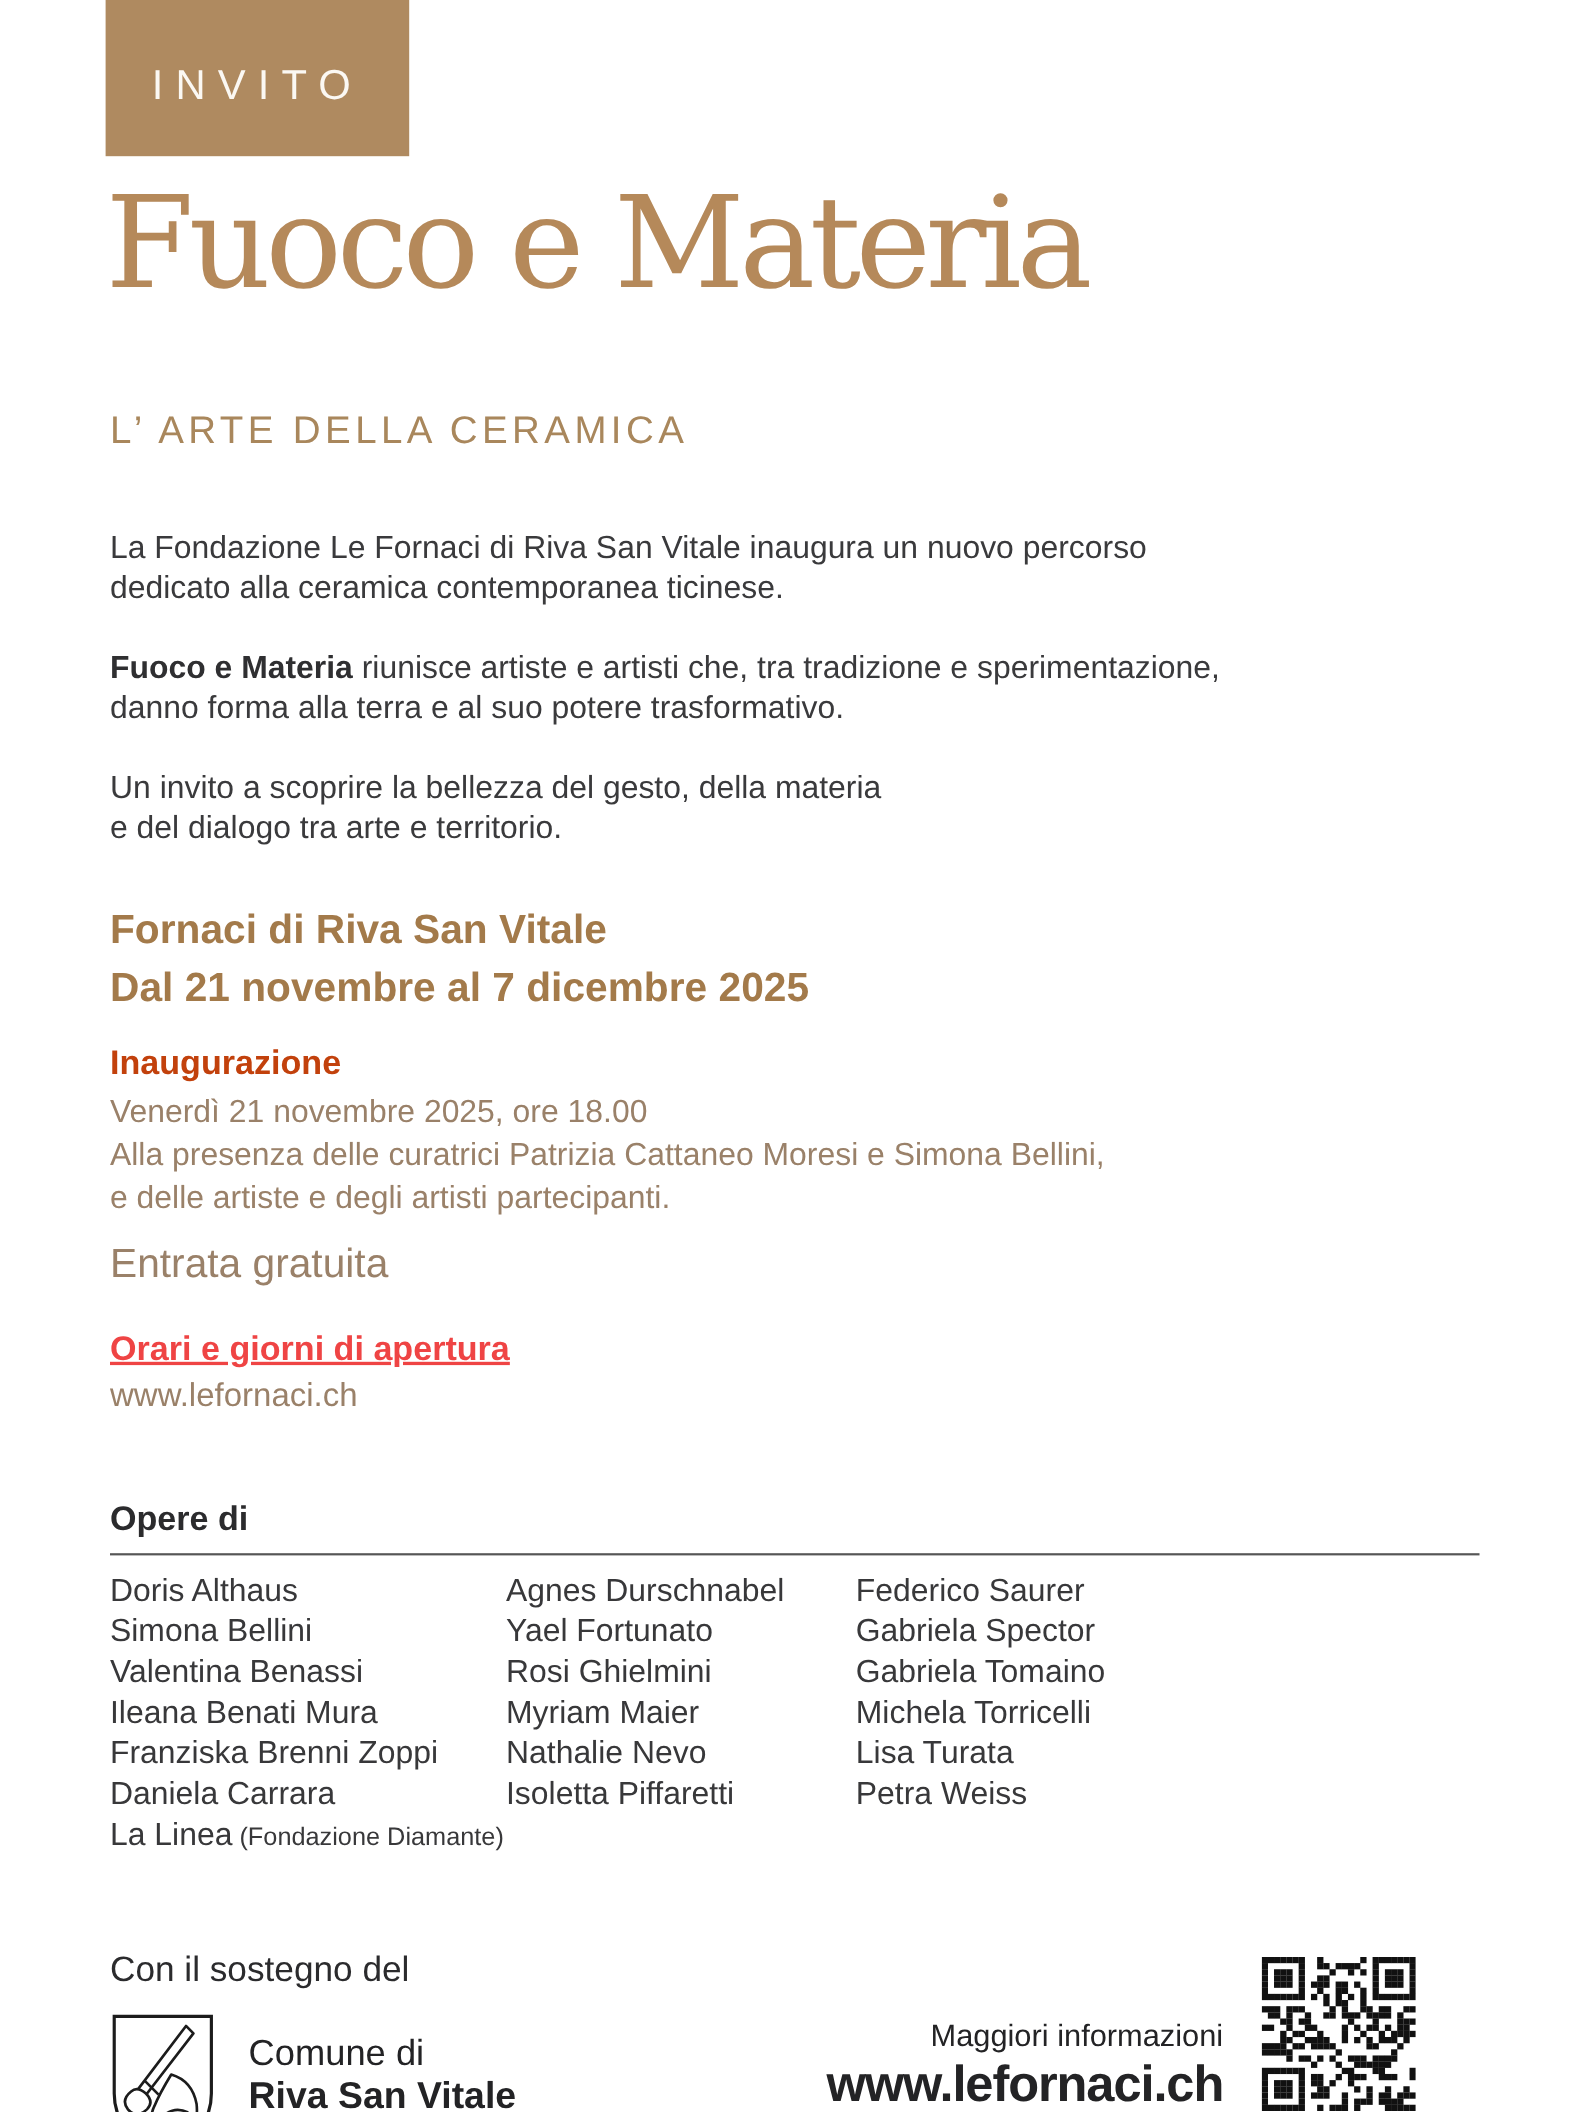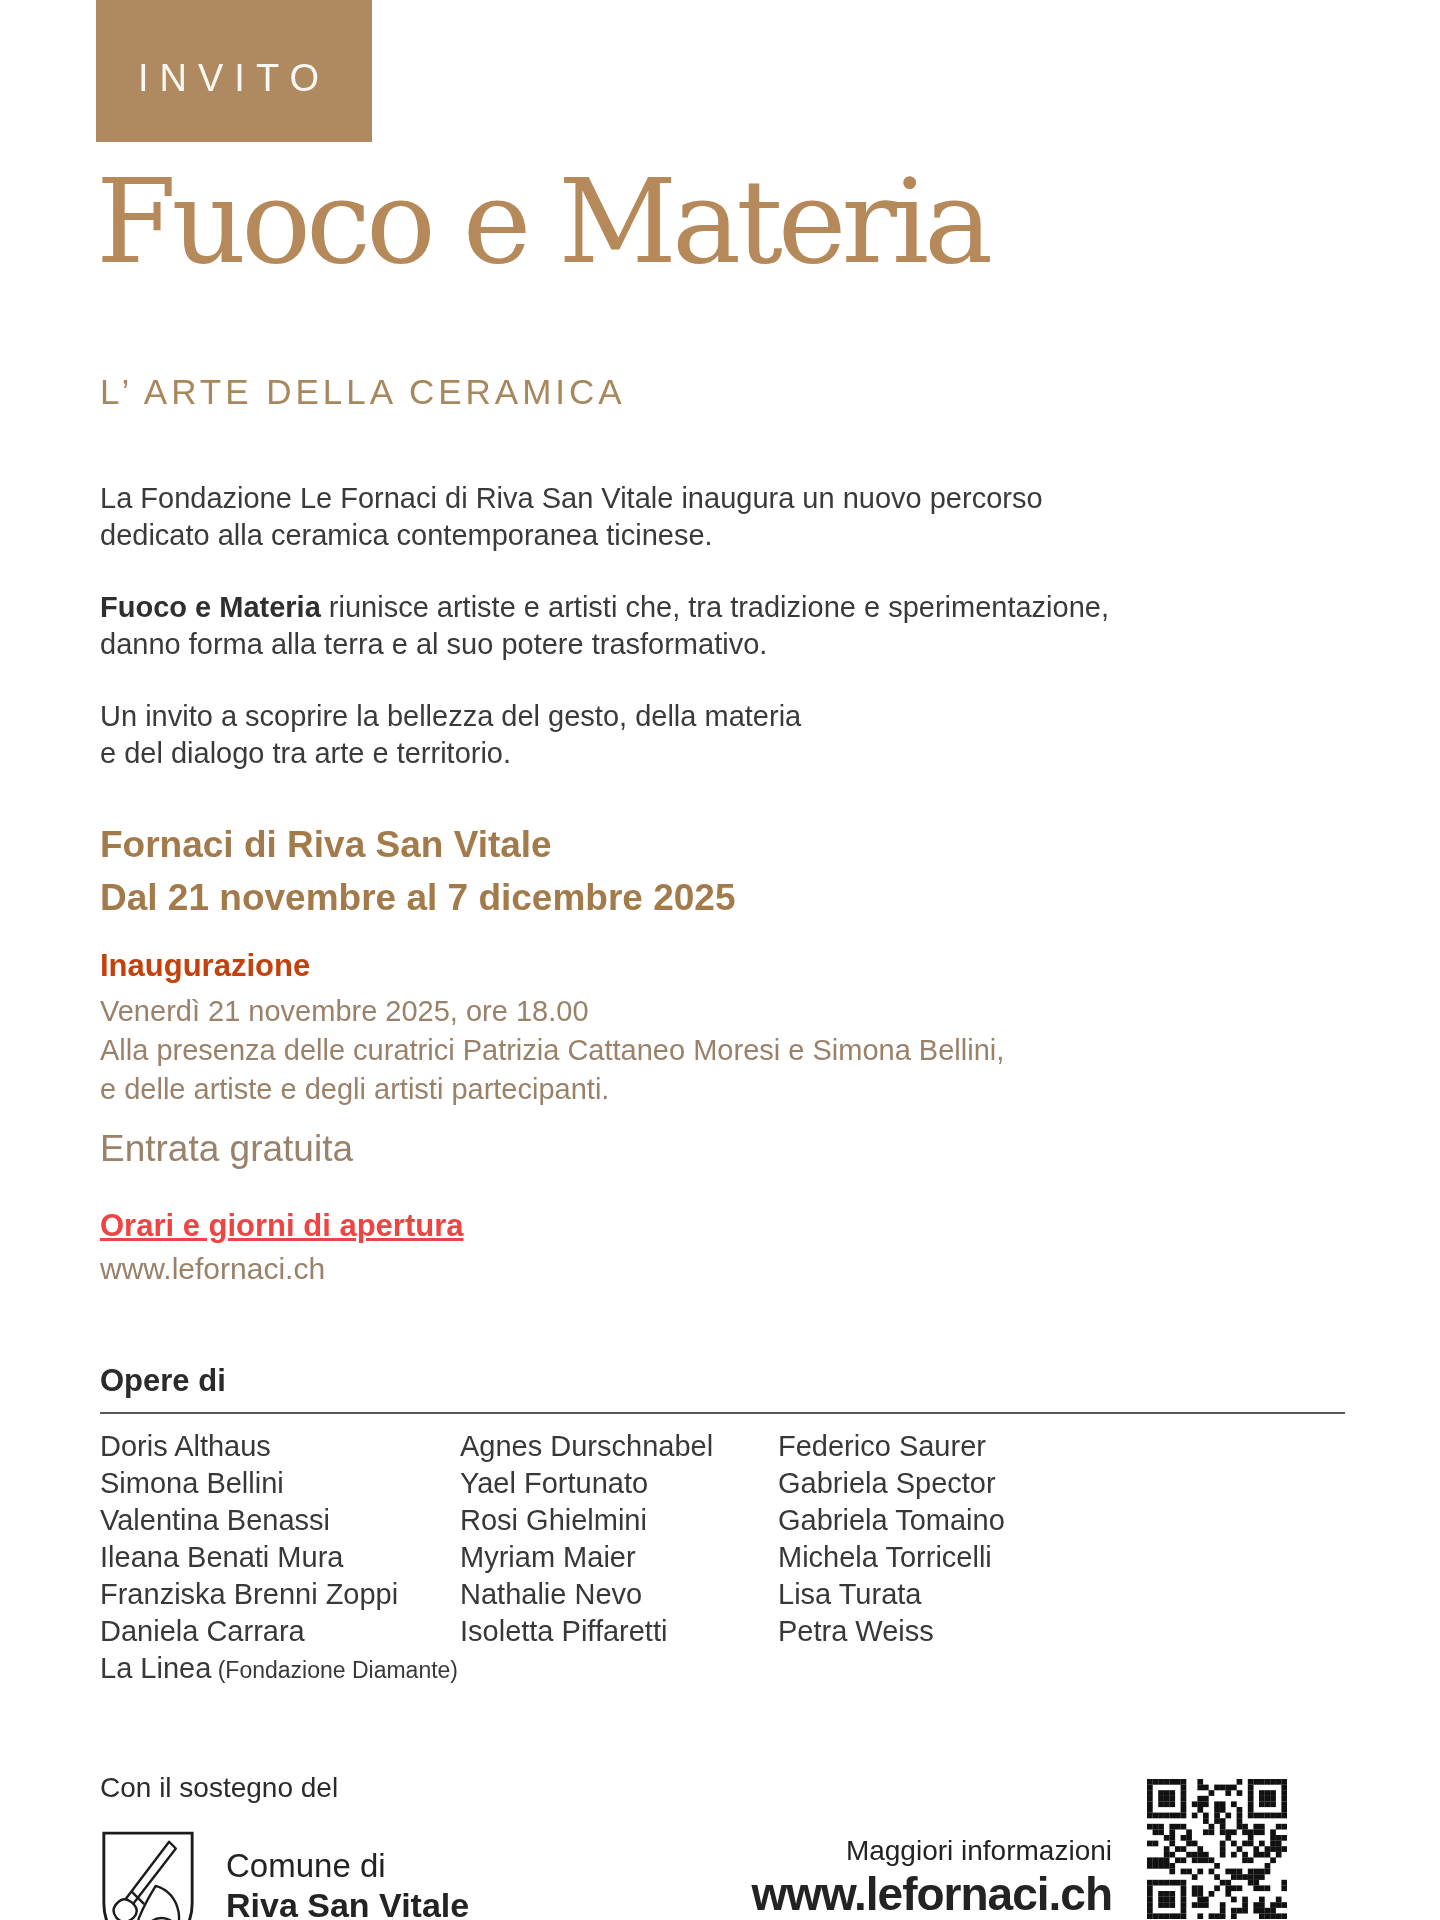--- a/index.html
+++ b/index.html
@@ -49,21 +49,21 @@
   .works-heading{left:100px;top:1363px;font-size:31px;font-weight:bold;color:#2B2B2D;}
   .works-divider{left:100px;top:1412px;width:1245px;height:0;border-top:2px solid #565656;}
   .works-grid{left:100px;top:1428px;display:flex;width:1260px;}
   .works-col{font-size:29px;line-height:37px;color:#38383A;}
   .works-col-0{width:360px;}
   .works-col-1{width:318px;}
   .artist{white-space:nowrap;}
   .artist-suffix{font-size:23px;color:#38383A;}
 
   
-  .support{left:100px;top:1772px;font-size:28px;color:#2B2B2D;}
+  .support{left:100px;top:1772px;font-size:32px;color:#2B2B2D;}
   .coat{left:100px;top:1830px;}
   .muni{left:226px;top:1846px;color:#232325;}
   .muni-1{font-size:33px;font-weight:400;line-height:40px;}
   .muni-2{font-size:34px;font-weight:bold;line-height:38px;}
   .info-block{right:328px;top:1834px;text-align:right;color:#232325;}
   .info-label{font-size:28px;line-height:34px;}
   .info-site{font-size:46px;font-weight:bold;line-height:52px;letter-spacing:-1px;}
   .qr{left:1147px;top:1779px;width:140px;height:140px;}
 </style>
 </head>

